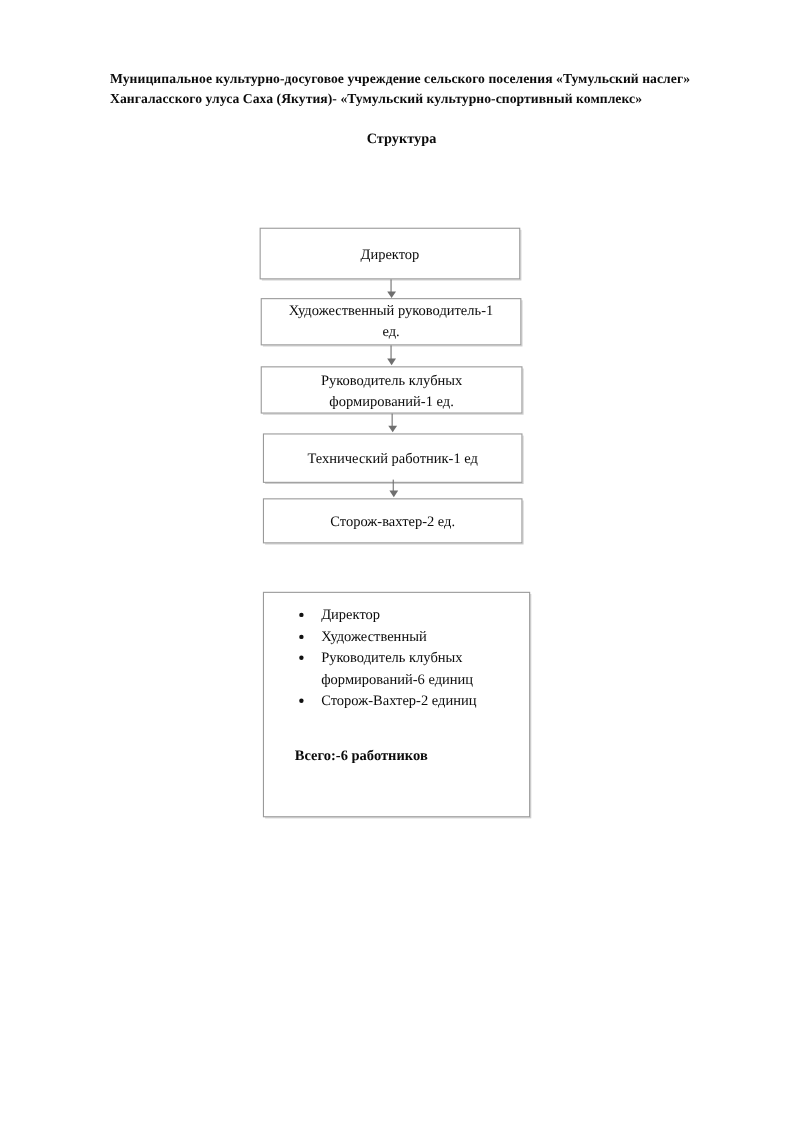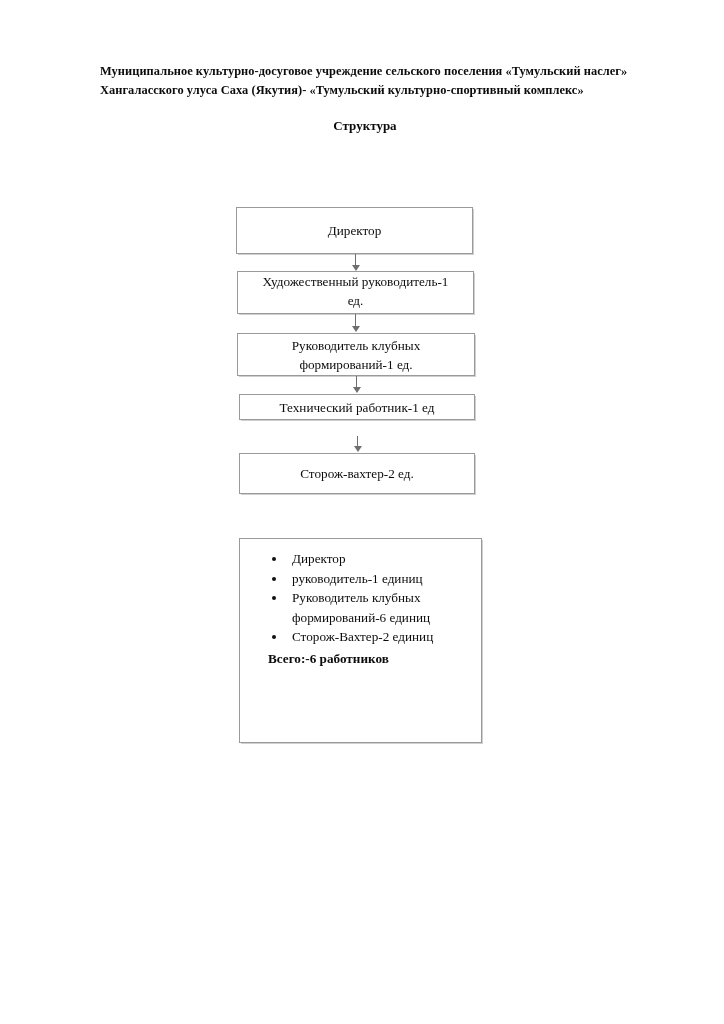--- a/index.html
+++ b/index.html
@@ -114,21 +114,21 @@
   .bullet-row .dot {
     position: absolute;
     left: 8px;
     top: 8px;
     width: 4px;
     height: 4px;
     background: #111;
     border-radius: 50%;
   }
   .total-line {
-    margin-top: 2px;
+    margin-top: 30px;
     padding-left: 4px;
     font-size: 13.2px;
     font-weight: bold;
     line-height: 19px;
   }
 </style>
 </head>
 <body>
 
 <div class="title-block">
@@ -161,21 +161,21 @@
   <div class="flow-box" style="left:237px; top:333px; width:238px; height:43px; flex-direction:column; justify-content:center;">
     <span>Руководитель клубных</span>
     <span>формирований-1 ед.</span>
   </div>
 
   <div class="arrow" style="left:351px; top:376px; height:17px;">
     <div class="shaft"></div>
       <div class="head"></div>
   </div>
 
-  <div class="flow-box" style="left:239px; top:394px; width:236px; height:26px;">
+  <div class="flow-box" style="left:239px; top:394px; width:236px; height:45px;">
     <span>Технический работник-1 ед</span>
   </div>
 
   <div class="arrow" style="left:352px; top:436px; height:16px;">
     <div class="shaft"></div>
       <div class="head"></div>
   </div>
 
   <div class="flow-box" style="left:239px; top:453px; width:236px; height:41px;">
     <span>Сторож-вахтер-2 ед.</span>
@@ -186,21 +186,21 @@
 <div class="list-panel">
   <div class="list-inner">
 
     <div class="bullet-row">
       <span class="dot"></span>
       <div>Директор</div>
     </div>
 
     <div class="bullet-row">
       <span class="dot"></span>
-      <div>руководитель-1 единиц</div>
+      <div>Художественный</div>
     </div>
 
     <div class="bullet-row">
       <span class="dot"></span>
       <div>Руководитель клубных</div>
       <div>формирований-6 единиц</div>
     </div>
 
 
     <div class="bullet-row">

